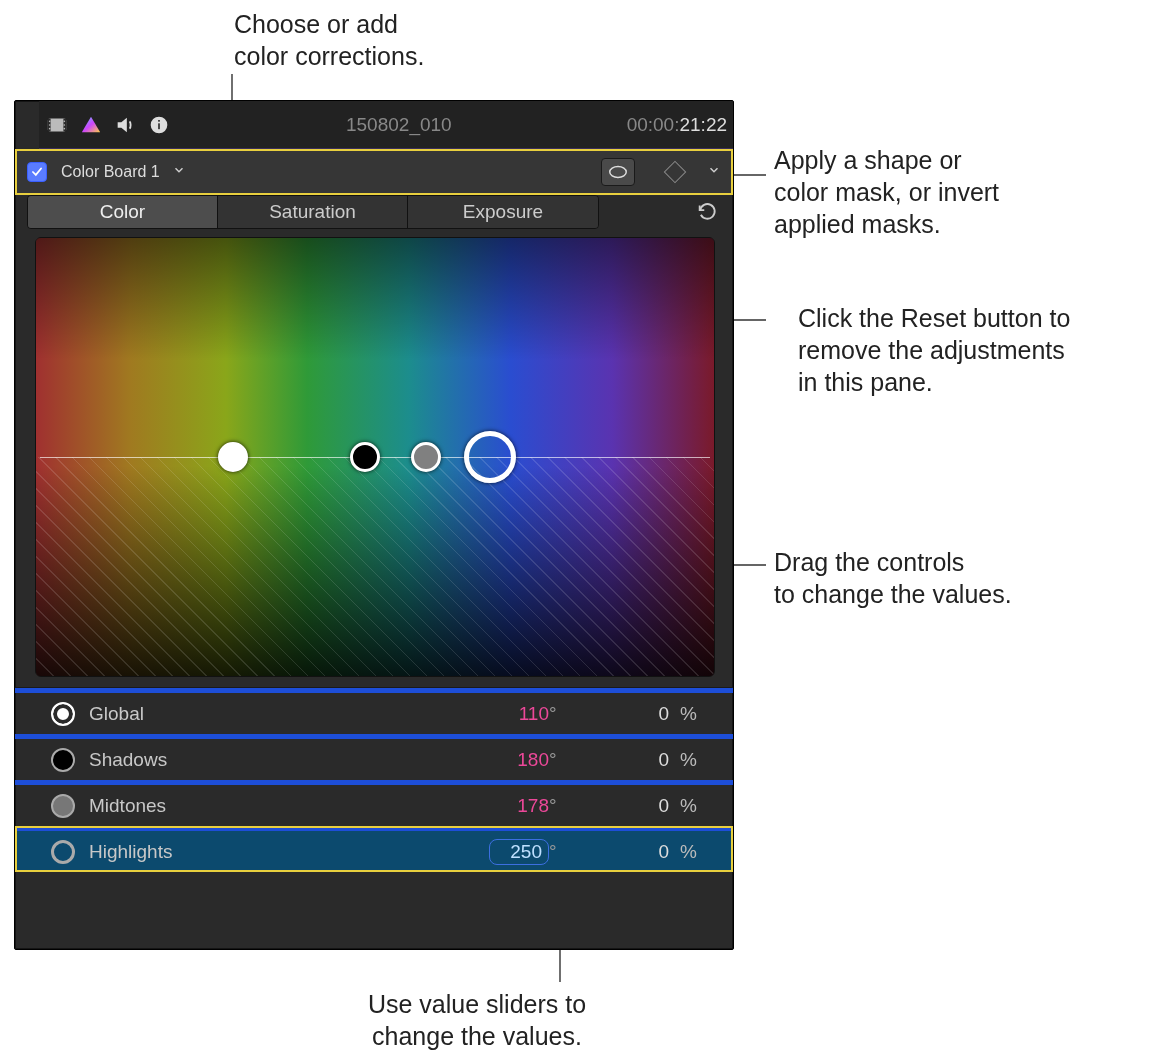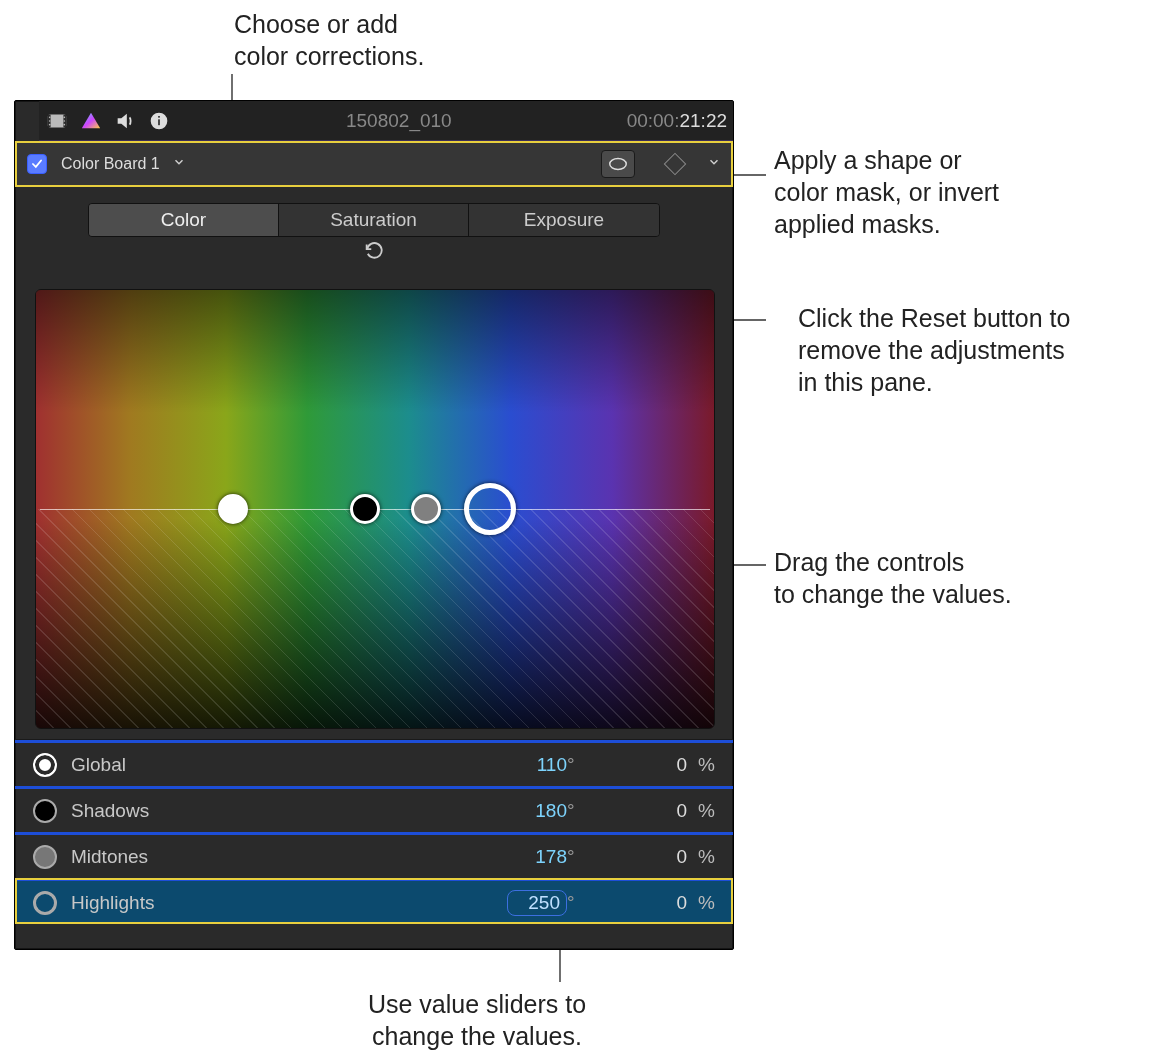--- a/index.html
+++ b/index.html
@@ -9,21 +9,21 @@
   
   .panel {
     position: absolute; left: 14px; top: 100px; width: 720px; height: 850px;
     background: #2a2a2a; border: 1px solid #000; border-radius: 2px;
     box-shadow: 0 0 0 1px #151515 inset;
     overflow: hidden;
   }
 
   
   .toolbar {
-    height: 40px; display: flex; align-items: center; padding: 0 6px;
+    height: 48px; display: flex; align-items: center; padding: 0 6px;
     background: #222; border-bottom: 1px solid #3a2e5a; margin-left: 24px;
   }
   .toolbar .icons-left { display:flex; align-items:center; gap:10px; }
   .toolbar .spacer { flex:1; }
   .clip-name { color: #888; font-size: 19px; }
   .timecode { color: #888; font-size: 19px; font-variant-numeric: tabular-nums; }
   .timecode .active { color: #ddd; }
 
   .icon-btn { width:24px; height:24px; display:flex; align-items:center; justify-content:center; color:#bbb; }
 
@@ -47,21 +47,21 @@
     border:1px solid #1a1a1a;
   }
   .keyframe-diamond {
     width:16px; height:16px; transform: rotate(45deg);
     border:1.5px solid #888; margin: 0 16px 0 24px;
   }
   .chev2 { color:#bbb; }
 
   
   .seg-row {
-    display:flex; align-items:center; gap:0; padding: 16px 12px; flex-direction: column;
+    display:flex; align-items:center; gap:0; padding: 0 12px;
   }
   .segmented {
     display:flex; border:1px solid #111; border-radius:4px; overflow:hidden;
     height: 34px;
   }
   .seg {
     width: 190px; display:flex; align-items:center; justify-content:center;
     font-size: 19px; color:#ccc; background:#333;
     border-right:1px solid #111;
   }
@@ -104,35 +104,35 @@
   .puck.black  { background:#000; left:48.5%; }
   .puck.grey   { background:#808080; left:57.5%; }
   .puck.big    {
     background:transparent; width:52px; height:52px; border:5px solid #fff;
     left:67%;
   }
 
   
   .values { border-top:1px solid #1a1a1a; }
   .vrow {
-    display:flex; align-items:center; height:46px; padding: 0 18px;
-    border-top:3px solid #1d4ed8; color:#c8c8c8; font-size:19px;
+    display:flex; align-items:center; height:46px; padding: 0 36px;
+    border-top:5px solid #1d4ed8; color:#c8c8c8; font-size:19px;
   }
   .vrow .bullet {
     width:24px; height:24px; border-radius:50%;
     border:2.5px solid #aaa; margin-right:14px;
   }
   .vrow.global .bullet   { background:#fff; border-color:#fff; box-shadow: inset 0 0 0 4px #2a2a2a; }
   .vrow.shadows .bullet  { background:#000; }
   .vrow.midtones .bullet { background:#777; }
   .vrow.highlights .bullet { background:transparent; border-width:3px; }
   .vrow .label { flex:0 0 200px; }
   .vrow .spacer { flex:1; }
   .vrow .deg-field {
-    width:66px; text-align:right; color:#7dd3fc; font-variant-numeric: tabular-nums;
+    width:66px; text-align:right; color:#ec4899; font-variant-numeric: tabular-nums;
   }
   .vrow .deg-sym { width:20px; text-align:left; color:#999; }
   .vrow .pct-field { width:80px; text-align:right; color:#ddd; margin-left:20px; }
   .vrow .pct-sym { width:28px; text-align:right; color:#bbb; }
   .vrow.highlights {
     outline:2px solid #e8cf3e; outline-offset:-2px; background:#0c4a6e;
   }
   .vrow.highlights .deg-field {
     border:1.5px solid #3c6fe0; border-radius:8px; padding: 1px 6px; width:60px;
     color:#bfe0ff;

